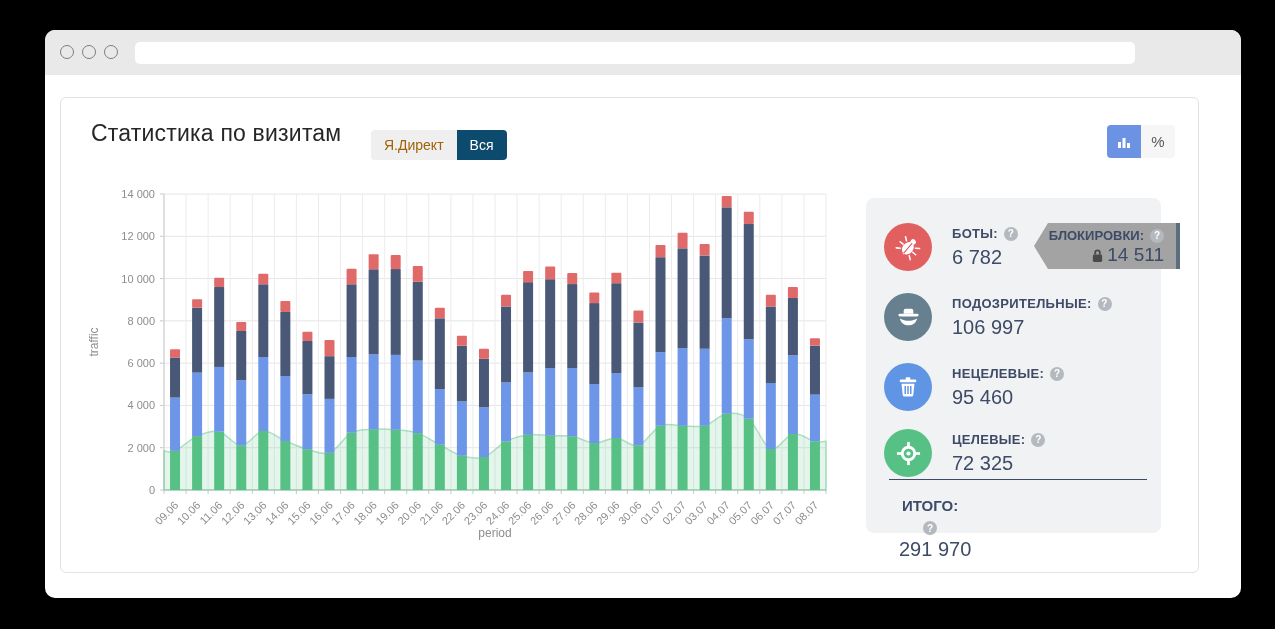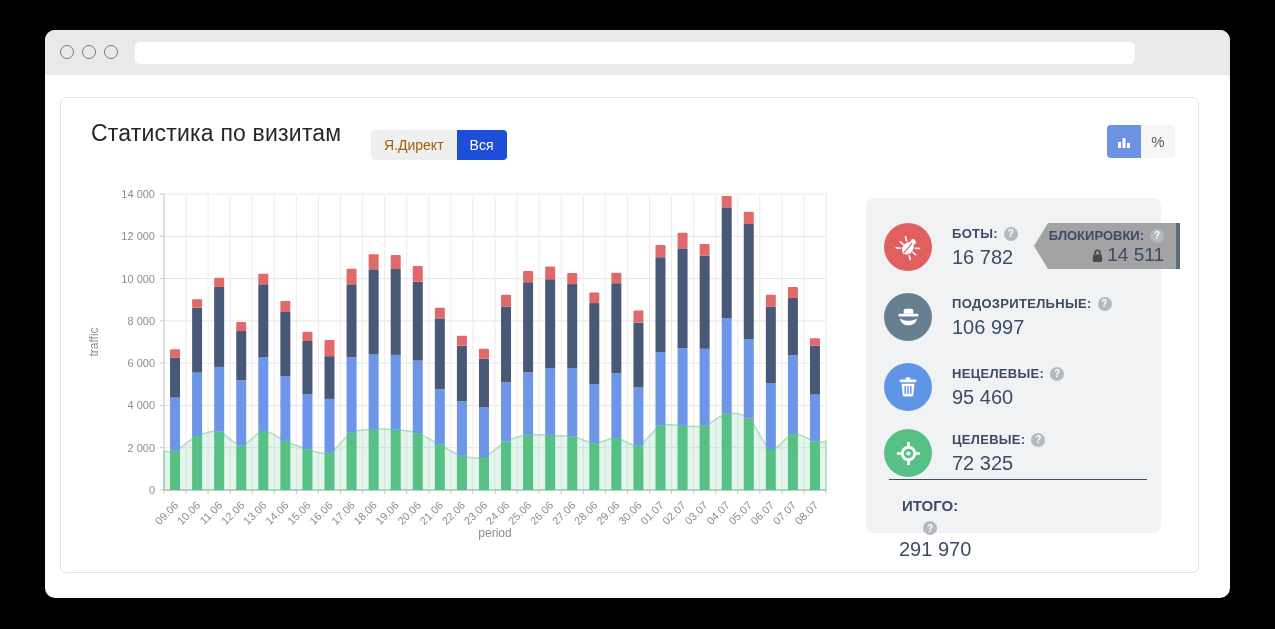--- a/index.html
+++ b/index.html
@@ -1,30 +1,30 @@
 <!DOCTYPE html>
 <html><head>
 <meta charset="utf-8">
 <style>
   html,body{margin:0;padding:0;}
   body{
     width:1275px;height:629px;position:relative;background:#000;
     font-family:"Liberation Sans", sans-serif;overflow:hidden;
   }
-  .browser-window{position:absolute;left:45px;top:30px;width:1185px;height:568px;background:#fff;border-radius:10px;}
+  .browser-window{position:absolute;left:45px;top:30px;width:1185px;height:568px;background:#fff;border-radius:10px;padding-left:11px;}
   .chrome-bar{position:absolute;left:0;top:0;width:100%;height:45px;background:#e9e9e9;border-radius:10px 10px 0 0;}
   .chrome-dots{position:absolute;left:15px;top:15px;display:flex;gap:8px;}
   .chrome-dot{width:14px;height:14px;border:1.5px solid #7e7e7e;border-radius:50%;background:transparent;box-sizing:border-box;}
   .url-bar{position:absolute;left:90px;top:12px;width:980px;height:22px;background:#fff;border-radius:5px;border:none;padding:0 10px;font-size:12px;color:#555;outline:none;}
   .card{position:absolute;left:15px;top:67px;width:1139px;height:476px;background:#fff;border:1px solid #e2e2e2;border-radius:6px;box-sizing:border-box;}
   .page-title{position:absolute;left:30px;top:22px;font-size:23px;color:#262626;letter-spacing:.2px;}
   .source-toggle{position:absolute;left:310px;top:32px;height:30px;display:flex;border-radius:4px;overflow:hidden;font-size:14px;cursor:pointer;}
   .seg{display:flex;align-items:center;padding:0 13px;}
   .seg-off{background:#efefef;color:#a16207;}
-  .seg-on{background:#1d4ed8;color:#fff;}
+  .seg-on{background:#0c4a6e;color:#fff;}
   .view-toggle{position:absolute;left:1046px;top:27px;height:33px;display:flex;border-radius:4px;overflow:hidden;cursor:pointer;}
   .view-seg{width:34px;display:flex;align-items:center;justify-content:center;}
   .view-on{background:#6b92e3;}
   .view-off{background:#f6f6f6;color:#55585e;font-size:15px;}
   .chart-wrap{position:absolute;left:20px;top:83px;}
   
   .stats-panel{position:absolute;left:805px;top:100px;width:295px;height:335px;background:#f1f2f4;border-radius:8px;}
   .stat-row{position:absolute;left:18px;display:flex;gap:20px;align-items:flex-start;}
   .stat-icon{width:48px;height:48px;border-radius:50%;display:flex;align-items:center;justify-content:center;flex:0 0 auto;}
   .stat-label{font-size:13px;font-weight:700;color:#3d4b66;letter-spacing:.3px;display:flex;align-items:center;gap:6px;white-space:nowrap;padding-top:3px;}
@@ -349,21 +349,21 @@
               <line x1="20" y1="20" x2="23.5" y2="22.5"></line>
             </g>
             <line x1="14" y1="8" x2="14" y2="22" stroke="#e25f5f" stroke-width="1.2" transform="rotate(40 14 14)"></line>
           </svg>
         </div>
         <div>
           <div class="stat-label">
             <span>БОТЫ:</span>
             <span class="q-icon">?</span>
           </div>
-          <div class="stat-value">16 782</div>
+          <div class="stat-value">6 782</div>
         </div>
       </div>
 
       <div class="stat-row" style="top:95px;">
         <div class="stat-icon" style="background:#66808f;">
           <svg width="27" height="27" viewBox="0 0 28 28" fill="#fff">
             <path d="M9,10 v-3 a2,2 0 0 1 2,-2 h6 a2,2 0 0 1 2,2 v3 z"></path>
             <rect x="3.5" y="10" width="21" height="3" rx="1.5"></rect>
             <path d="M5,15 c1.5,5.5 5,7 9,7 c4,0 7.5,-1.5 9,-7 c-3,1.8 -6,2.4 -9,2.4 c-3,0 -6,-0.6 -9,-2.4 z"></path>
           </svg>

